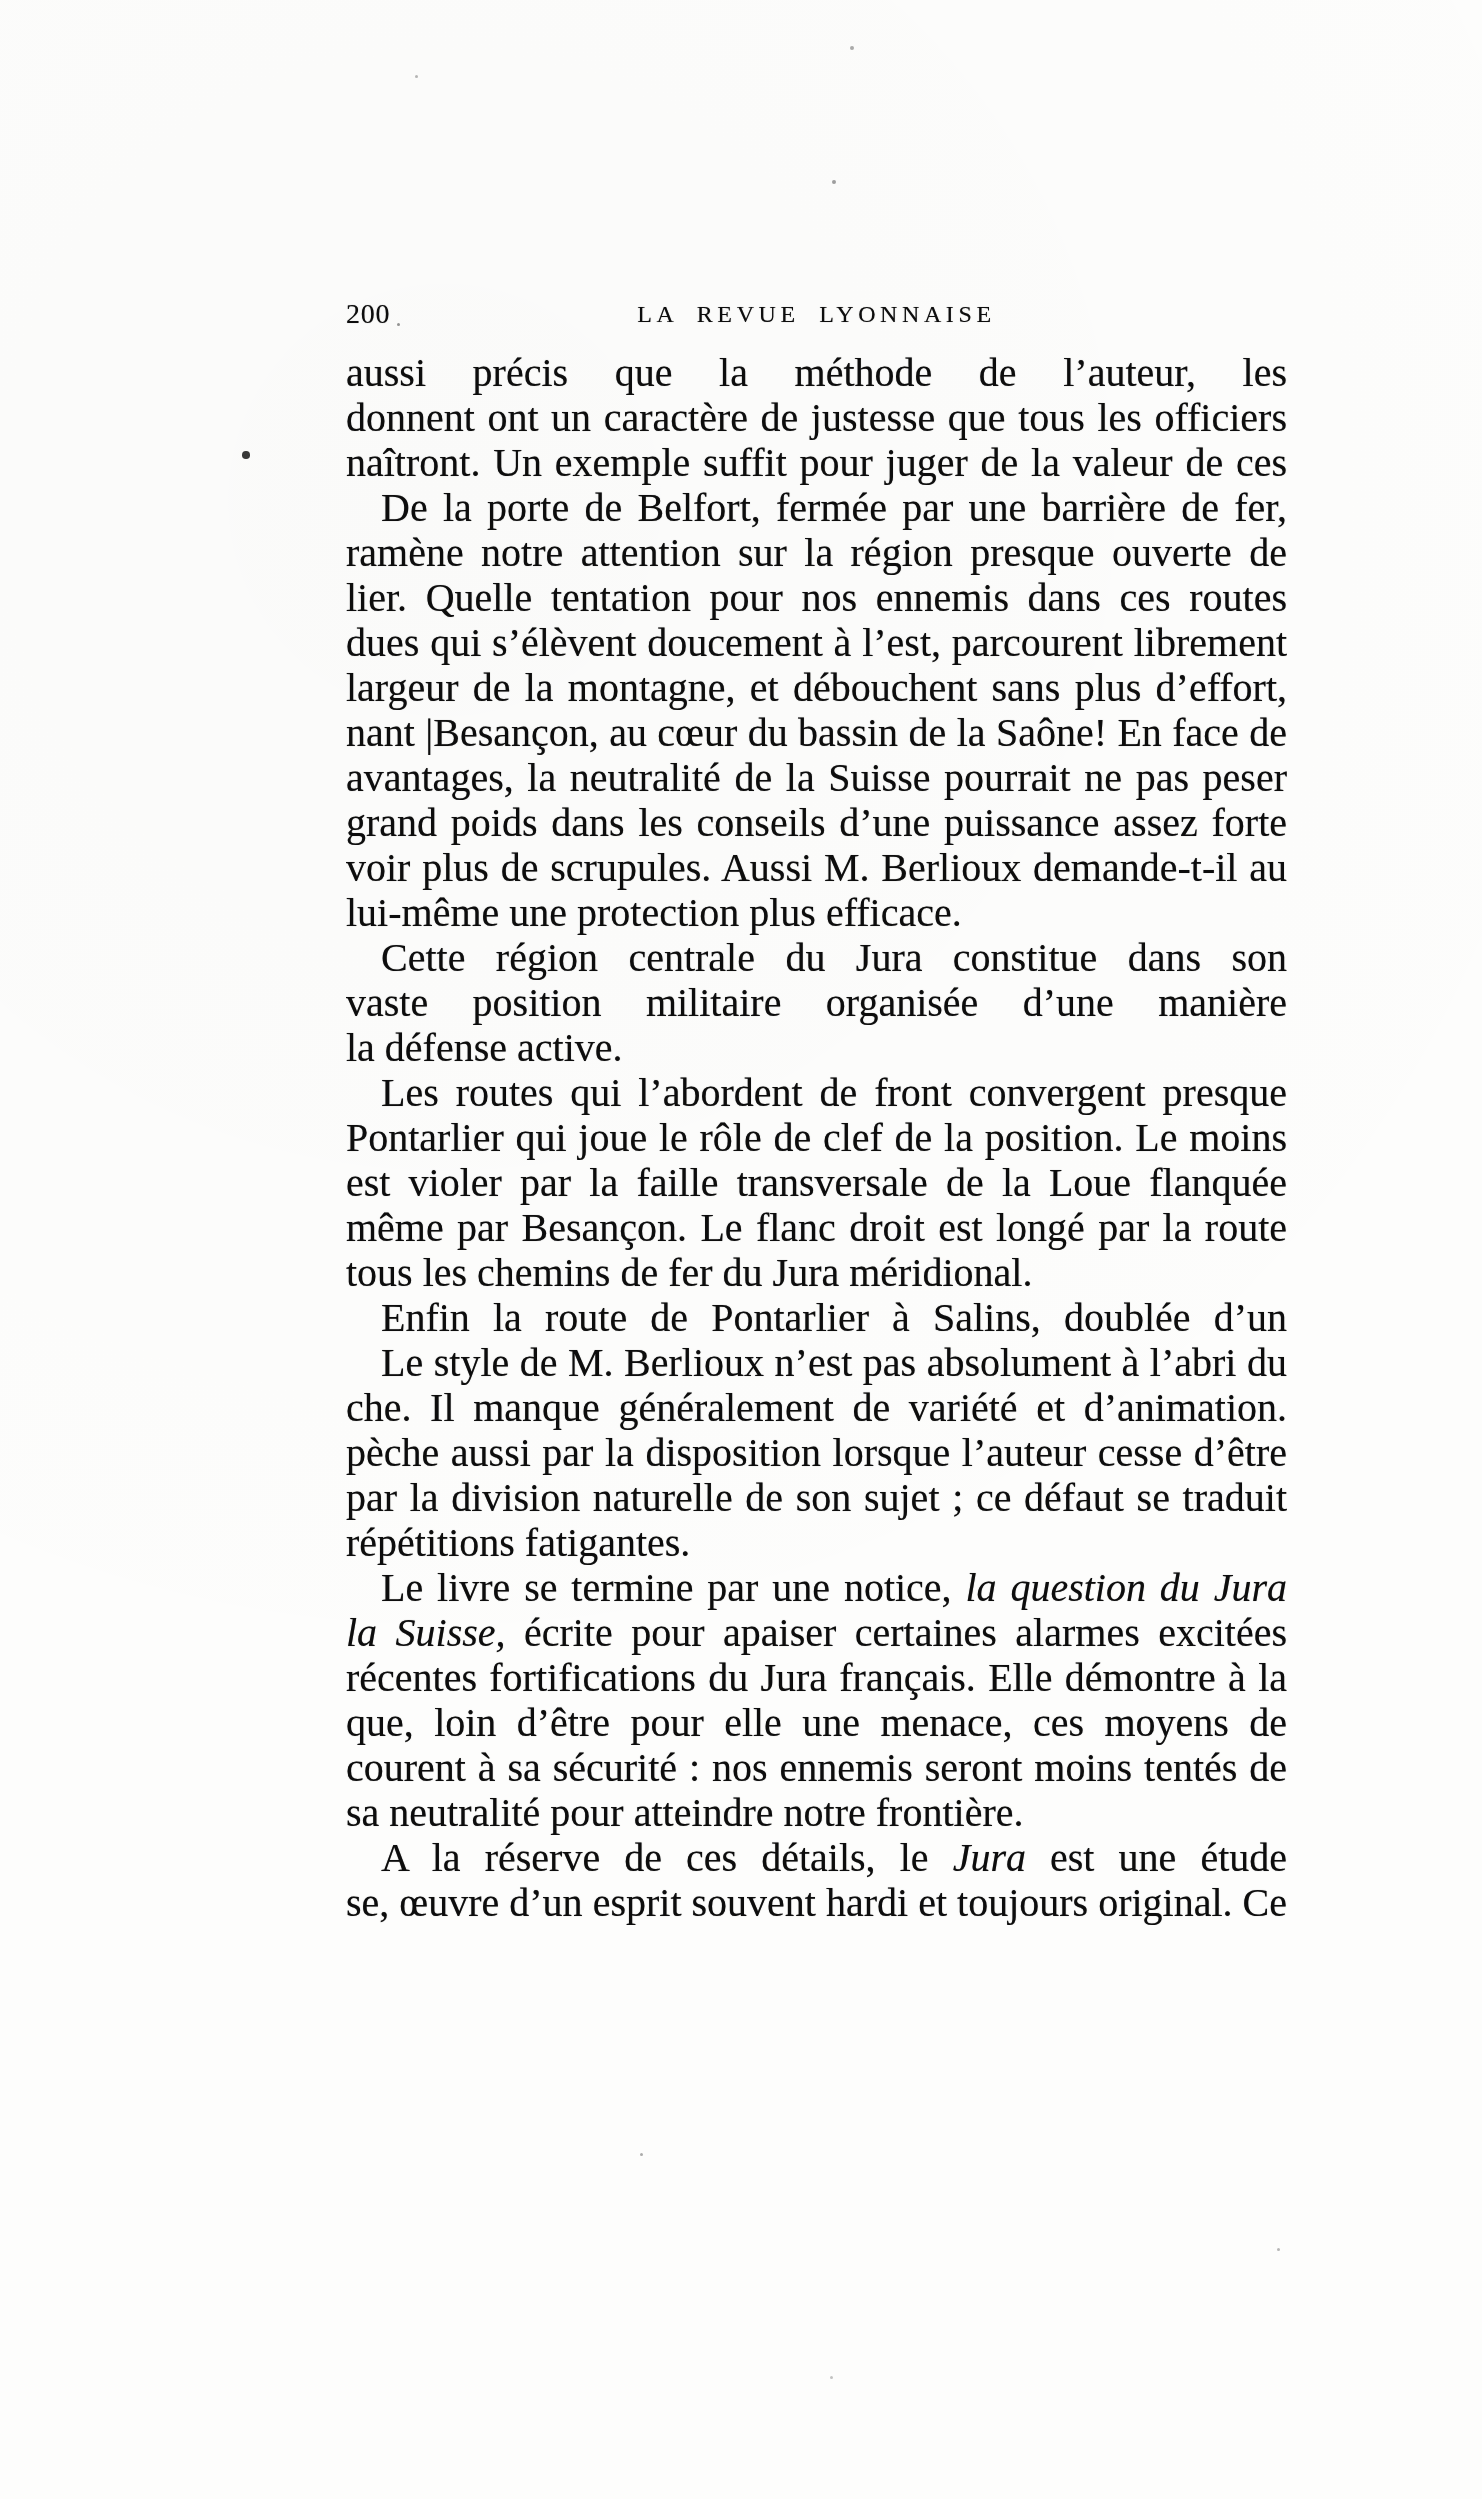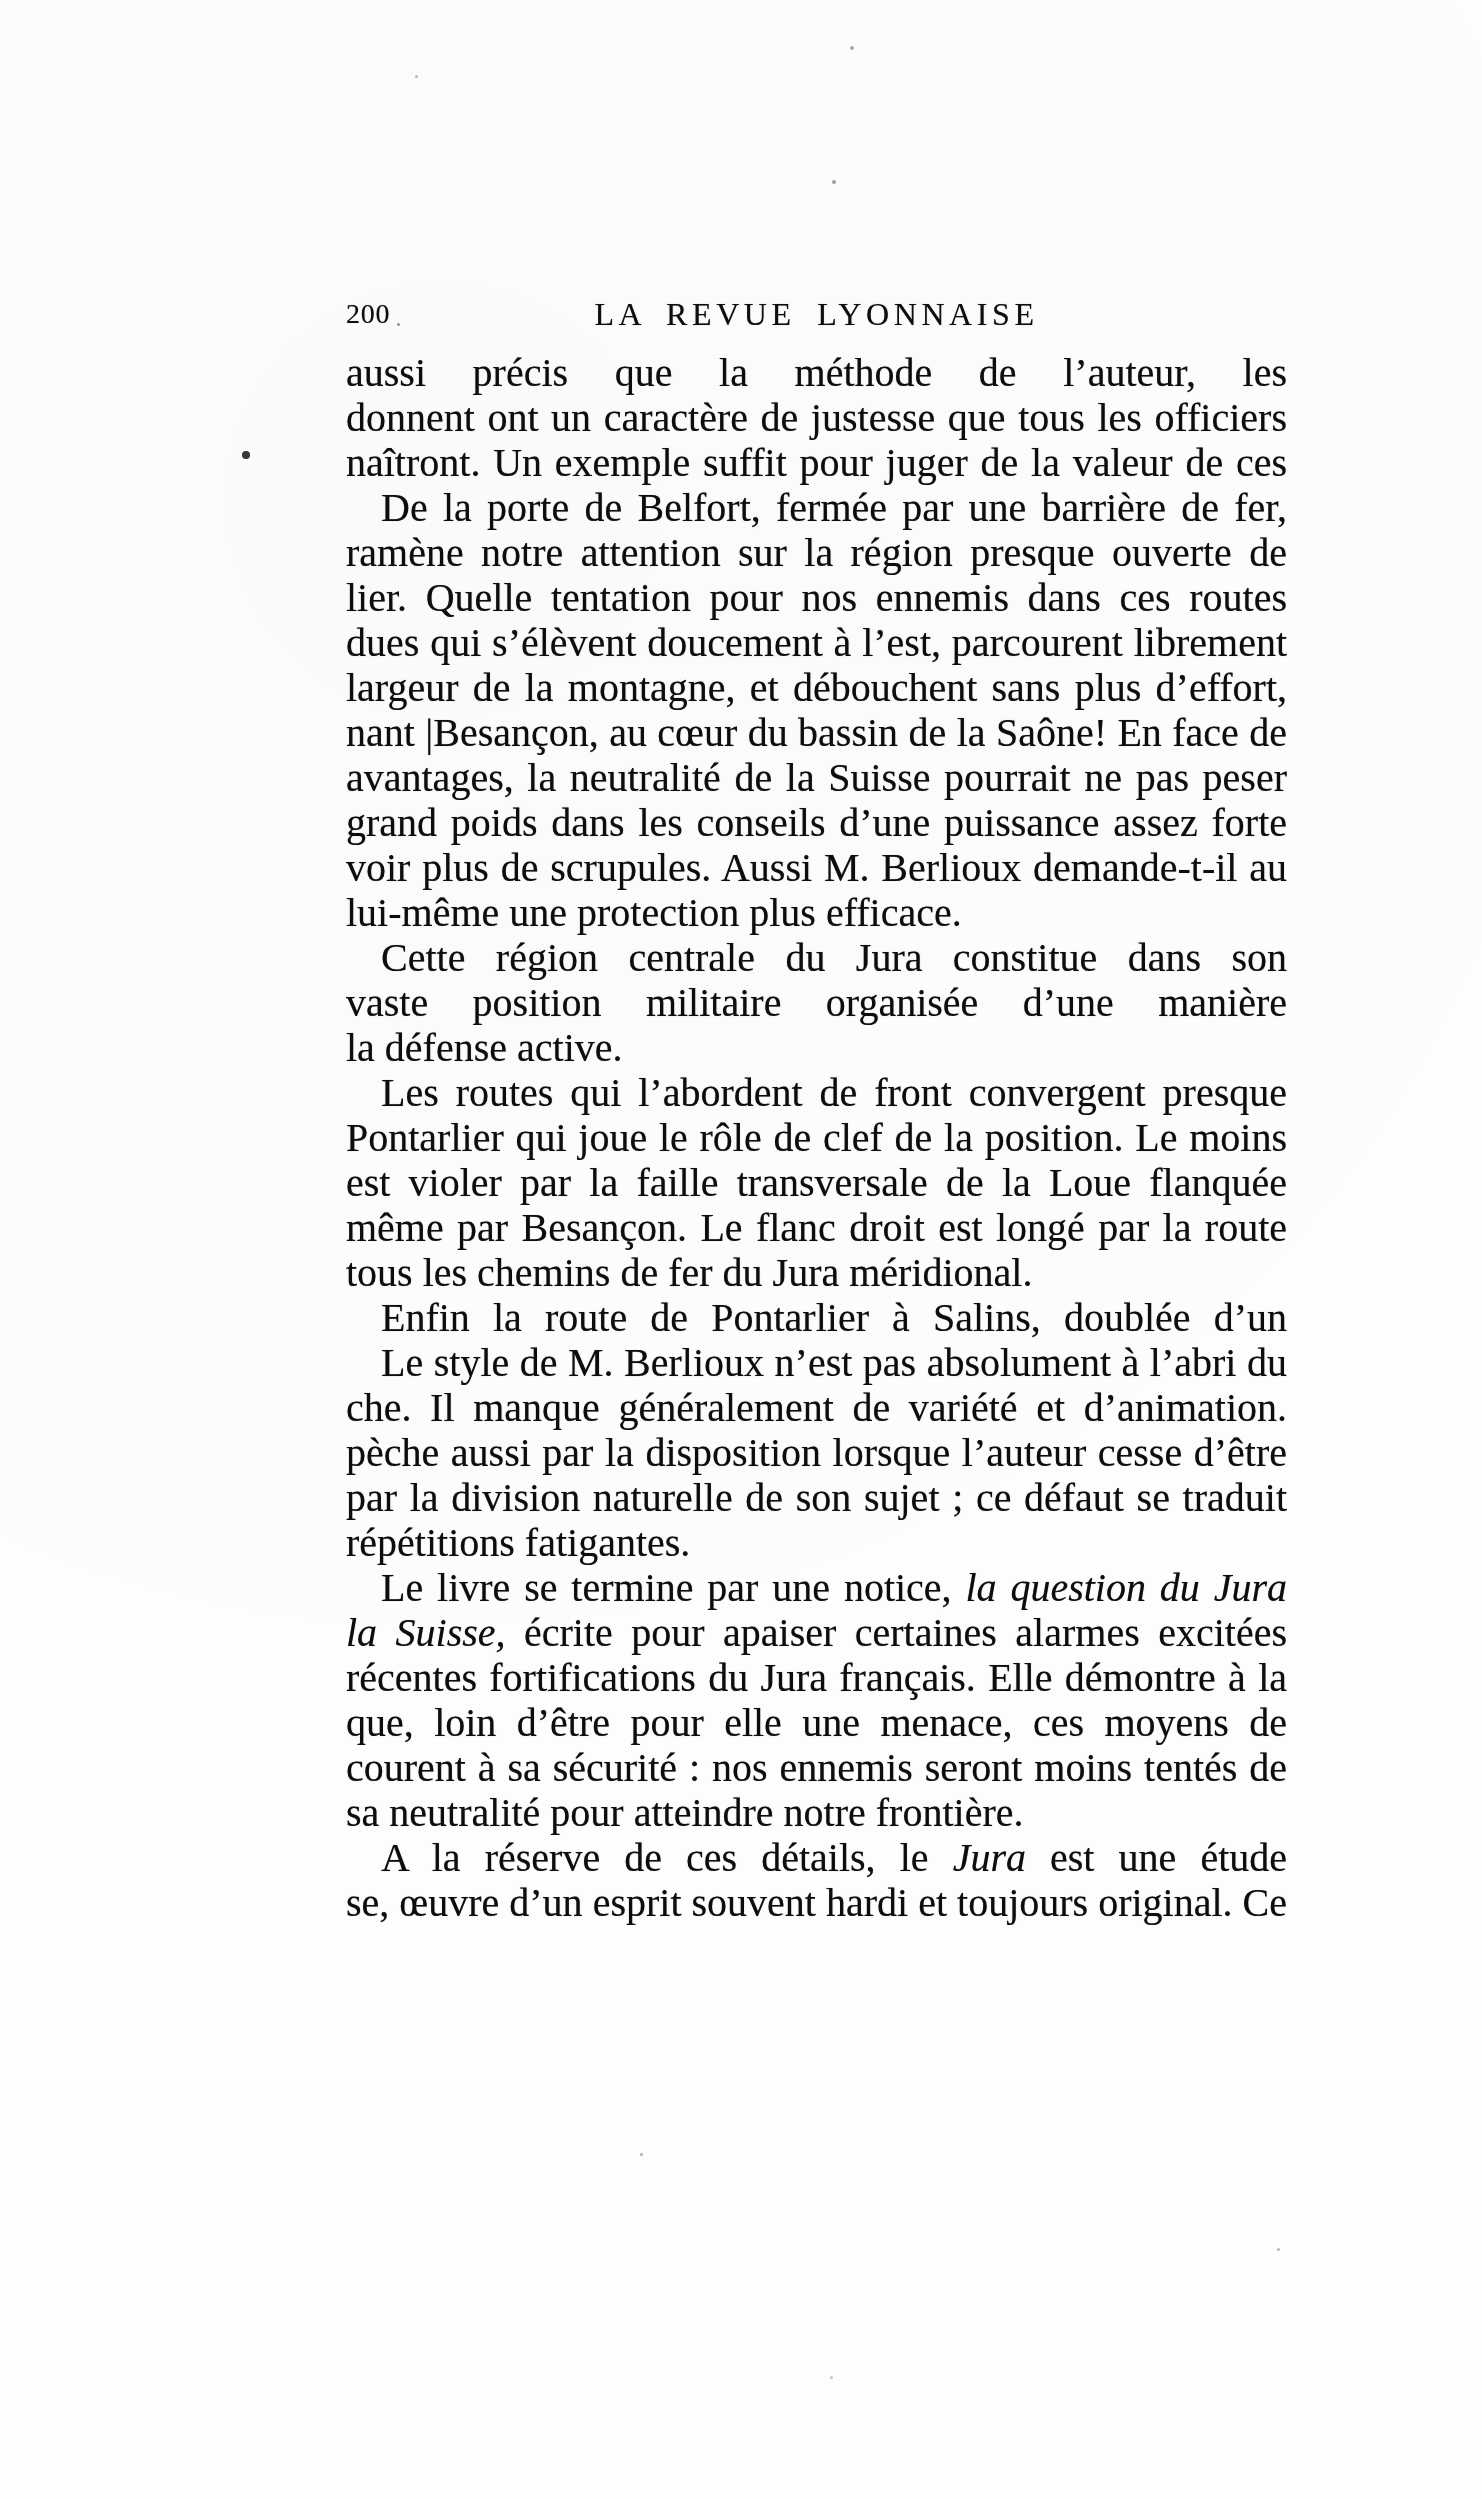--- a/index.html
+++ b/index.html
@@ -37,21 +37,21 @@
   .pagenum {
     position: absolute;
     left: 0;
     top: 0;
     font-size: 28px;
     line-height: 38px;
     letter-spacing: 0.8px;
   }
   .journal-title {
     text-align: center;
-    font-size: 32px;
+    font-size: 24px;
     line-height: 38px;
     letter-spacing: 4.6px;
     word-spacing: 9px;
   }
   .text-block {
     font-size: 40px;
     line-height: 45px;
     text-shadow: 0 0 0.8px rgba(25,25,25,0.55);
   }
   .para { margin: 0; }

